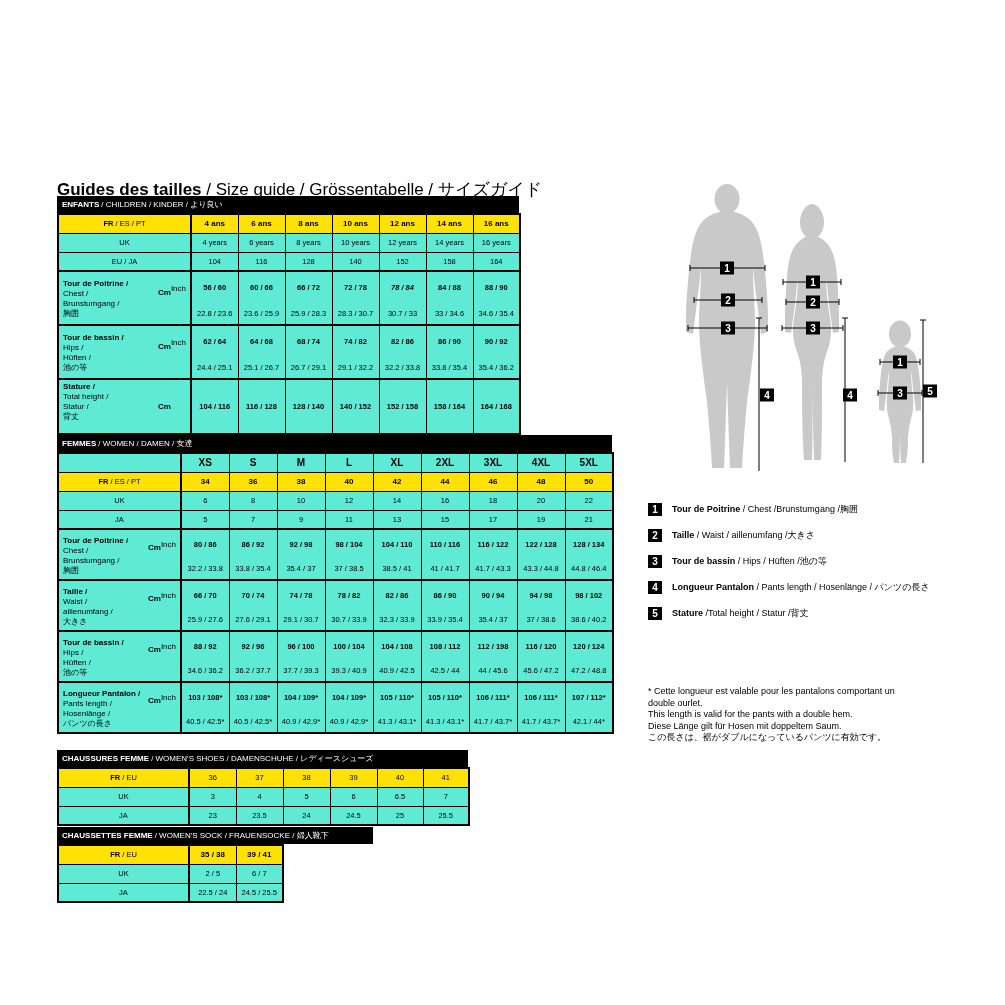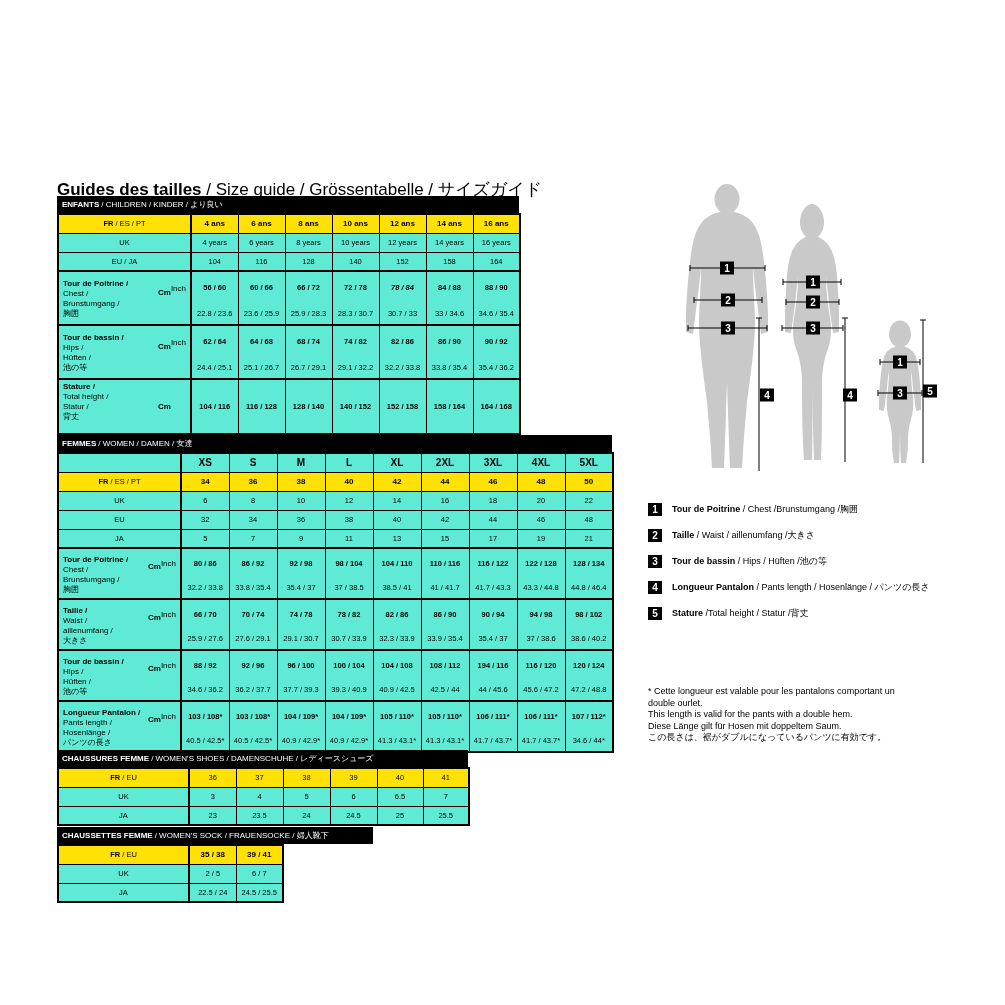--- a/index.html
+++ b/index.html
@@ -284,32 +284,20 @@
             <td>8</td>
             <td>10</td>
             <td>12</td>
             <td>14</td>
             <td>16</td>
             <td>18</td>
             <td>20</td>
             <td>22</td>
           </tr>
           <tr class="plain">
-            <td class="rowLabel thickR">EU</td>
-            <td>32</td>
-            <td>34</td>
-            <td>36</td>
-            <td>38</td>
-            <td>40</td>
-            <td>42</td>
-            <td>44</td>
-            <td>46</td>
-            <td>48</td>
-          </tr>
-          <tr class="plain">
             <td class="rowLabel thickR">JA</td>
             <td>5</td>
             <td>7</td>
             <td>9</td>
             <td>11</td>
             <td>13</td>
             <td>15</td>
             <td>17</td>
             <td>19</td>
             <td>21</td>
@@ -451,21 +439,21 @@
             </td>
             <td>
               <div class="vcm" style="height: 28px;">104 / 108</div>
               <div class="vin" style="height: 21px;">40.9 / 42.5</div>
             </td>
             <td>
               <div class="vcm" style="height: 28px;">108 / 112</div>
               <div class="vin" style="height: 21px;">42.5 / 44</div>
             </td>
             <td>
-              <div class="vcm" style="height: 28px;">194 / 116</div>
+              <div class="vcm" style="height: 28px;">112 / 198</div>
               <div class="vin" style="height: 21px;">44 / 45.6</div>
             </td>
             <td>
               <div class="vcm" style="height: 28px;">116 / 120</div>
               <div class="vin" style="height: 21px;">45.6 / 47.2</div>
             </td>
             <td>
               <div class="vcm" style="height: 28px;">120 / 124</div>
               <div class="vin" style="height: 21px;">47.2 / 48.8</div>
             </td>
@@ -512,21 +500,21 @@
             <td>
               <div class="vcm" style="height: 28px;">106 / 111*</div>
               <div class="vin" style="height: 21px;">41.7 / 43.7*</div>
             </td>
             <td>
               <div class="vcm" style="height: 28px;">106 / 111*</div>
               <div class="vin" style="height: 21px;">41.7 / 43.7*</div>
             </td>
             <td>
               <div class="vcm" style="height: 28px;">107 / 112*</div>
-              <div class="vin" style="height: 21px;">34.6 / 44*</div>
+              <div class="vin" style="height: 21px;">42.1 / 44*</div>
             </td>
           </tr>
         </tbody>
       </table>
     </div>
 </div>
 
 <div class="abs" style="left:57px; top:750px; width:411px;">
   <div class="bar" style="width:411px; box-sizing:border-box;">
     <b>CHAUSSURES FEMME</b>

